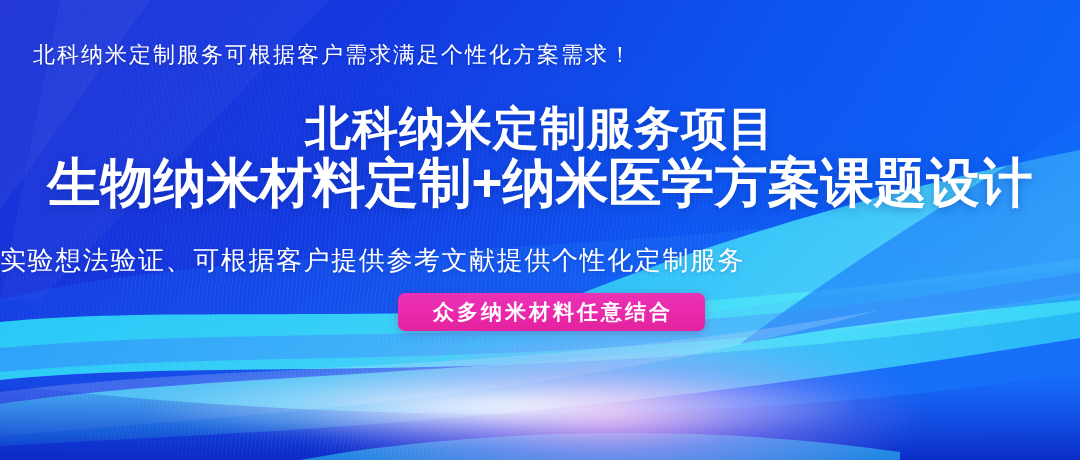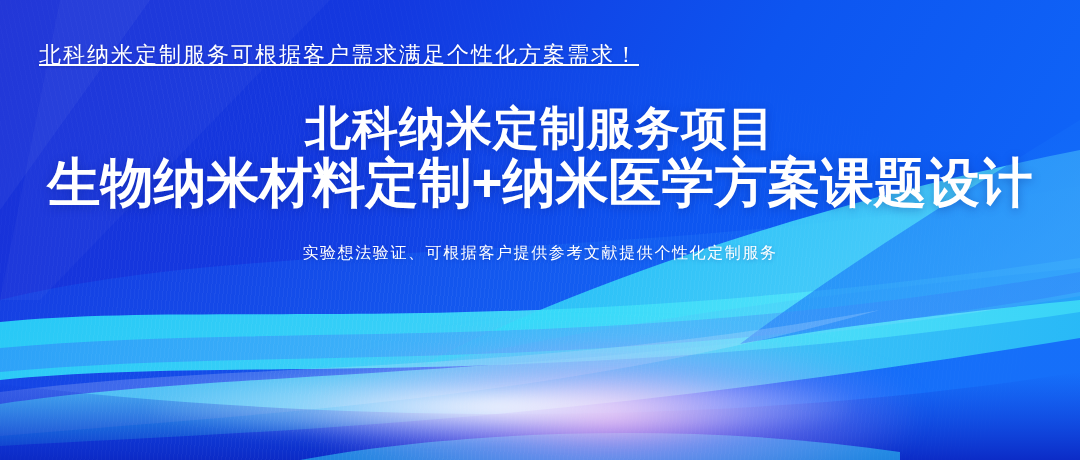--- a/index.html
+++ b/index.html
@@ -56,28 +56,27 @@
     background:radial-gradient(ellipse at 50% 50%, rgba(255,255,255,.95) 0%, rgba(235,240,255,.40) 38%, rgba(255,255,255,0) 75%);
     filter:blur(8px);
     pointer-events:none;
   }
 
   
   .content{position:absolute;inset:0;}
 
   .kicker{
     position:absolute;
-    left:39px;top:40px;
+    left:33px;top:40px;
     font-size:22px;
     font-weight:400;
     color:#ffffff;
     letter-spacing:2.0px;
     white-space:nowrap;
     text-shadow:0 1px 3px rgba(0,20,120,.30);
-    text-decoration:underline;
   }
 
   .title-wrap{
     position:absolute;
     left:0;right:0;top:104px;
     text-align:center;
   }
   .title-1,.title-2{
     display:block;
     color:#ffffff;
@@ -85,22 +84,21 @@
     white-space:nowrap;
     line-height:1.08;
     text-shadow:0 2px 10px rgba(0,25,130,.35);
   }
   .title-1{font-size:46px;letter-spacing:1px;}
   .title-2{font-size:53px;letter-spacing:0px;margin-top:0;}
 
   .subtitle{
     position:absolute;
     left:0;right:0;top:243px;
-    text-align:center;
-    font-size:16px;
+    font-size:26px;
     font-weight:400;
     color:#ffffff;
     letter-spacing:1.6px;
     white-space:nowrap;
     text-shadow:0 1px 4px rgba(0,20,120,.25);
   }
 
   .badge{
     position:absolute;
     left:398px;top:293px;
@@ -199,15 +197,18 @@
 
     <div class="kicker">北科纳米定制服务可根据客户需求满足个性化方案需求！</div>
 
     <div class="title-wrap">
       <span class="title-1">北科纳米定制服务项目</span>
       <span class="title-2">生物纳米材料定制+纳米医学方案课题设计</span>
     </div>
 
     <div class="subtitle">实验想法验证、可根据客户提供参考文献提供个性化定制服务</div>
 
+    <div class="badge">
+      <span class="badge-text">众多纳米材料任意结合</span>
+    </div>
 
   </div>
 </div>
 
 </body></html>

